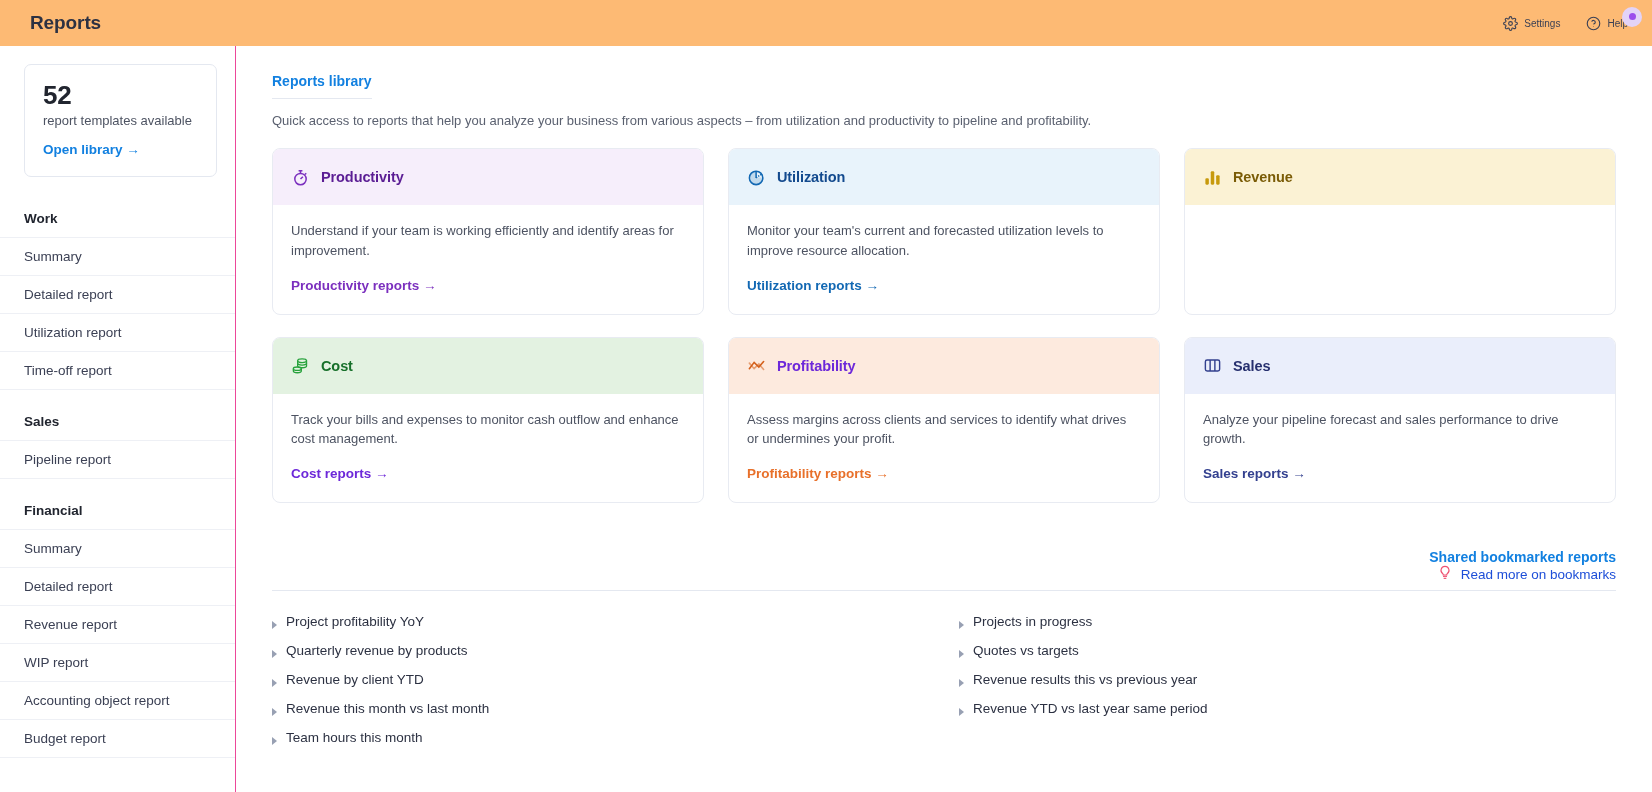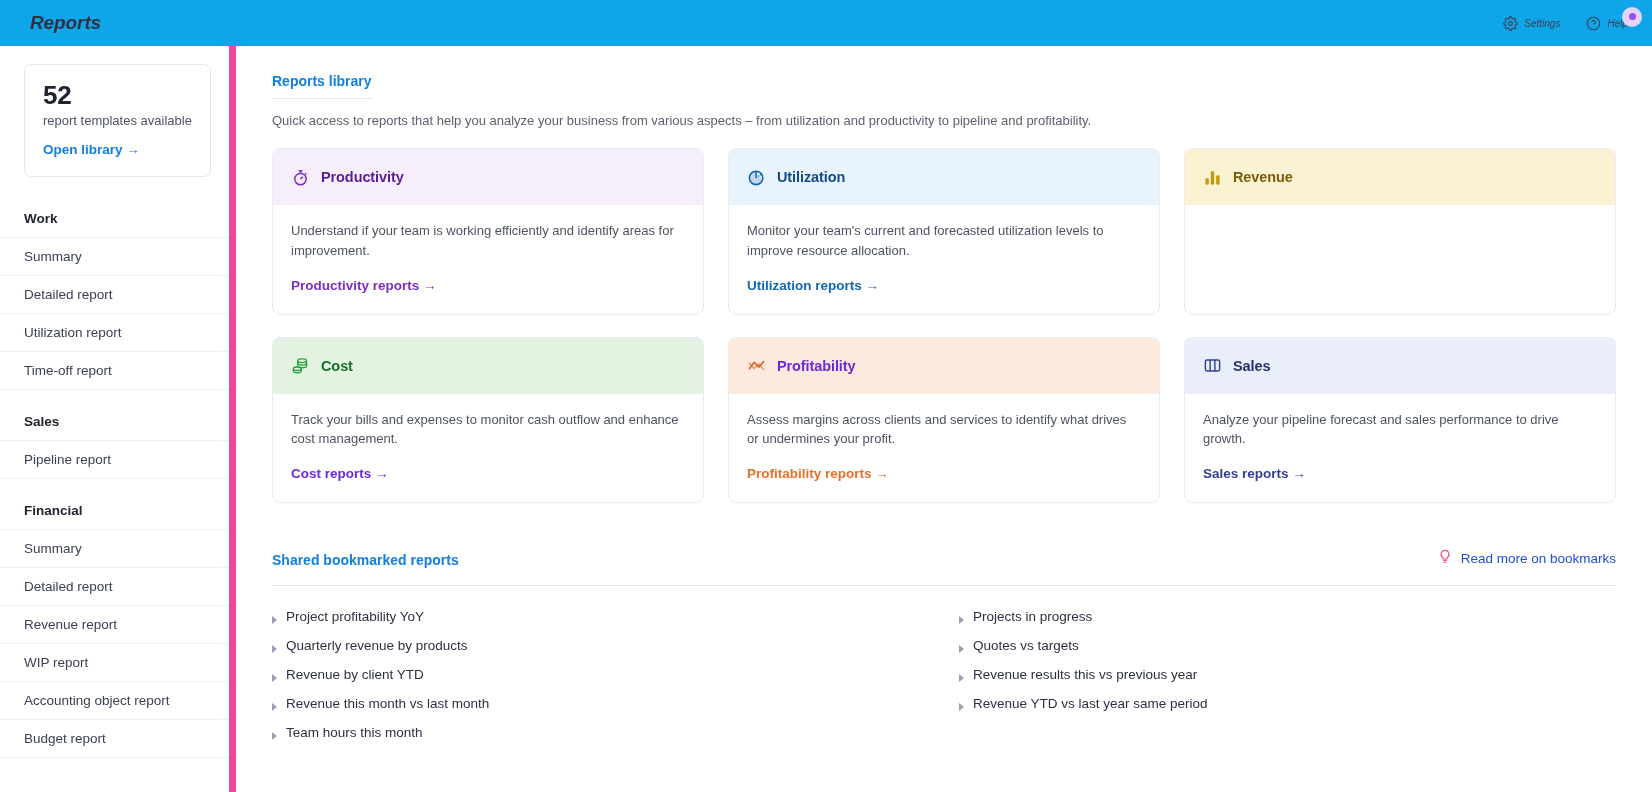--- a/index.html
+++ b/index.html
@@ -13,26 +13,25 @@
   body {
     font-family: "Liberation Sans", sans-serif;
     background: #eef1f9;
     color: #2c3142;
     -webkit-font-smoothing: antialiased;
   }
 
   
   .topbar {
     height: 46px;
-    background: #0ea5e9;
+    background: #fdba74;
     display: flex;
     align-items: center;
     padding: 0 24px 0 30px;
     position: relative;
-    font-style: italic;
   }
   .topbar-title {
     font-size: 19px;
     font-weight: bold;
     color: #2c3142;
     letter-spacing: -0.1px;
   }
   .topbar-right {
     margin-left: auto;
     display: flex;
@@ -71,21 +70,21 @@
     display: flex;
     height: 746px;
     background: #eef1f9;
   }
 
   
   .sidebar {
     width: 236px;
     flex: 0 0 236px;
     background: #ffffff;
-    border-right: 7px solid #ec4899;
+    border-right: 1px solid #ec4899;
     overflow: hidden;
     padding-top: 18px;
   }
   .lib-card {
     margin: 0 18px 24px 24px;
     border: 1px solid #e4e8f0;
     border-radius: 7px;
     padding: 16px 18px 18px 18px;
     background: #fff;
   }
@@ -142,21 +141,22 @@
     padding-bottom: 9px;
     border-bottom: 1px solid #e4e8f0;
     cursor: pointer;
     display: inline-block;
   }
   .section-head-row {
     display: flex;
     align-items: flex-end;
     justify-content: space-between;
     border-bottom: 1px solid #e4e8f0;
-    padding-bottom: 17px;
+    padding-bottom: 6px;
+    flex-direction: column;
   }
   .section-head-row .section-head {
     border-bottom: none;
     padding-bottom: 0;
   }
   .readmore {
     display: flex;
     align-items: center;
     gap: 8px;
     font-size: 13.5px;

